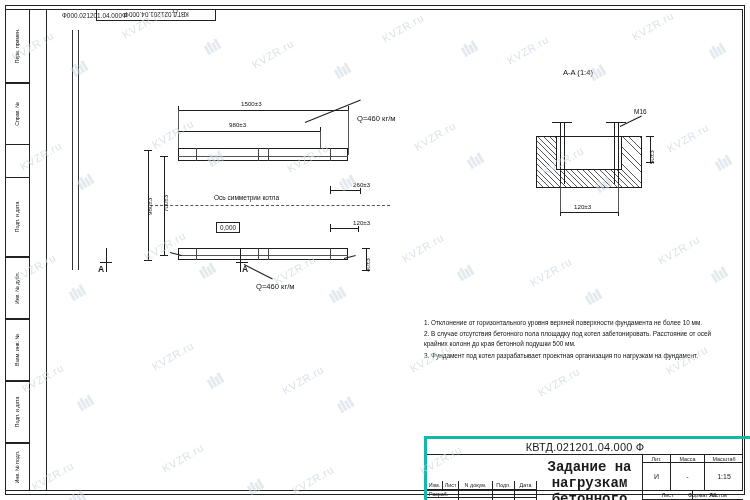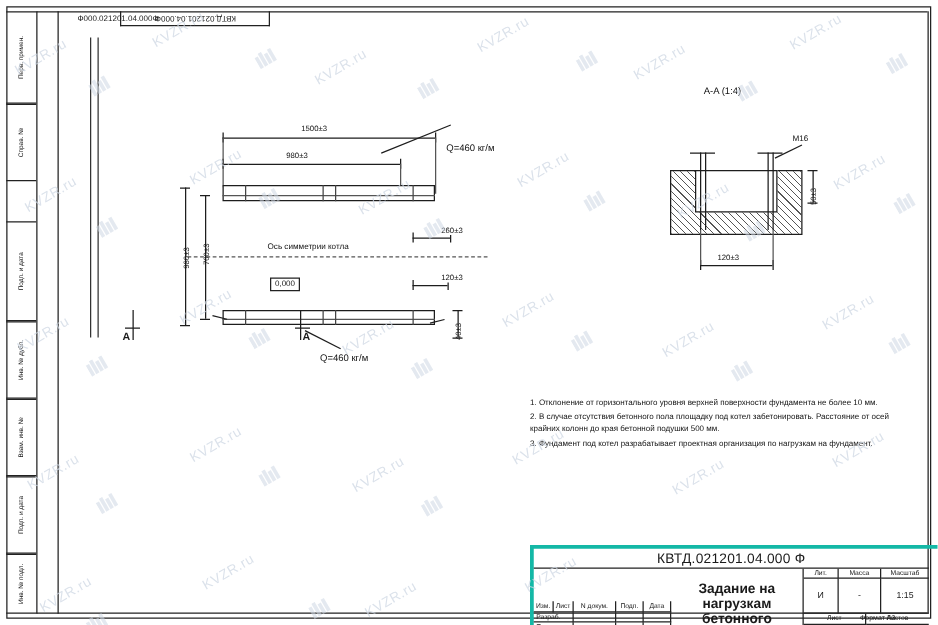--- a/index.html
+++ b/index.html
@@ -60,21 +60,21 @@
   .notes p{margin:0 0 1.5px 0;}
 
   
   .tb{position:absolute;left:424px;top:404px;width:342px;height:87px;border:3px solid #14b8a6;box-sizing:border-box;font-size:5.4px;margin-top:32px;}
   .tb .c{position:absolute;box-sizing:border-box;}
   .br{border-right:1px solid #222;}
   .bb{border-bottom:1px solid #222;}
   .ctr{display:flex;align-items:center;justify-content:center;text-align:center;}
   .lft{display:flex;align-items:center;padding-left:2px;}
   .bignum{font-size:11px;letter-spacing:.2px;}
-  .mid{font-size:11px;font-weight:bold;}
+  .mid{font-size:14px;font-weight:bold;font-family:Liberation Mono, monospace;}
   .fmt{position:absolute;right:6px;bottom:-9px;font-size:5.6px;}
   .logo{display:flex;align-items:center;gap:2px;}
   .logobox{width:11px;height:11px;background:#111;color:#fff;font-size:5.6px;display:flex;align-items:center;justify-content:center;}
 </style>
 </head>
 <body>
 
 <div class="page">
 
   <div class="outer"></div>

